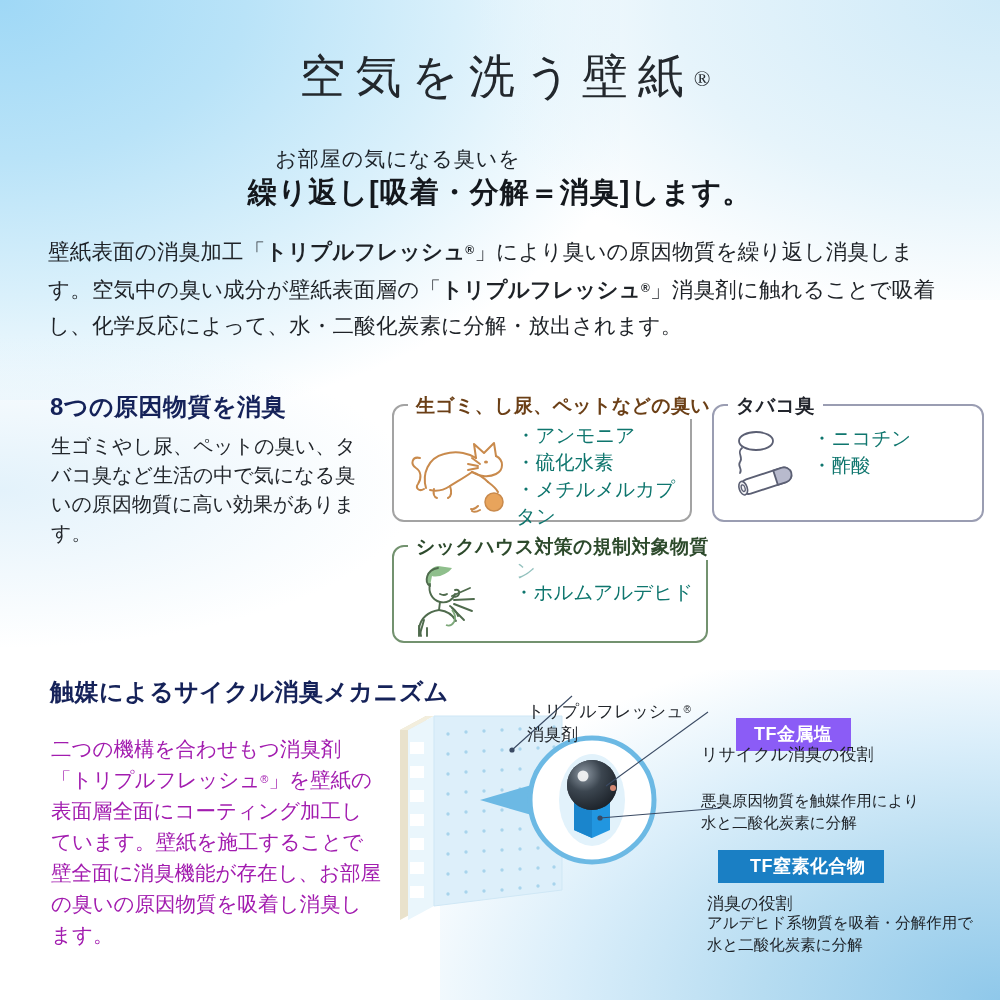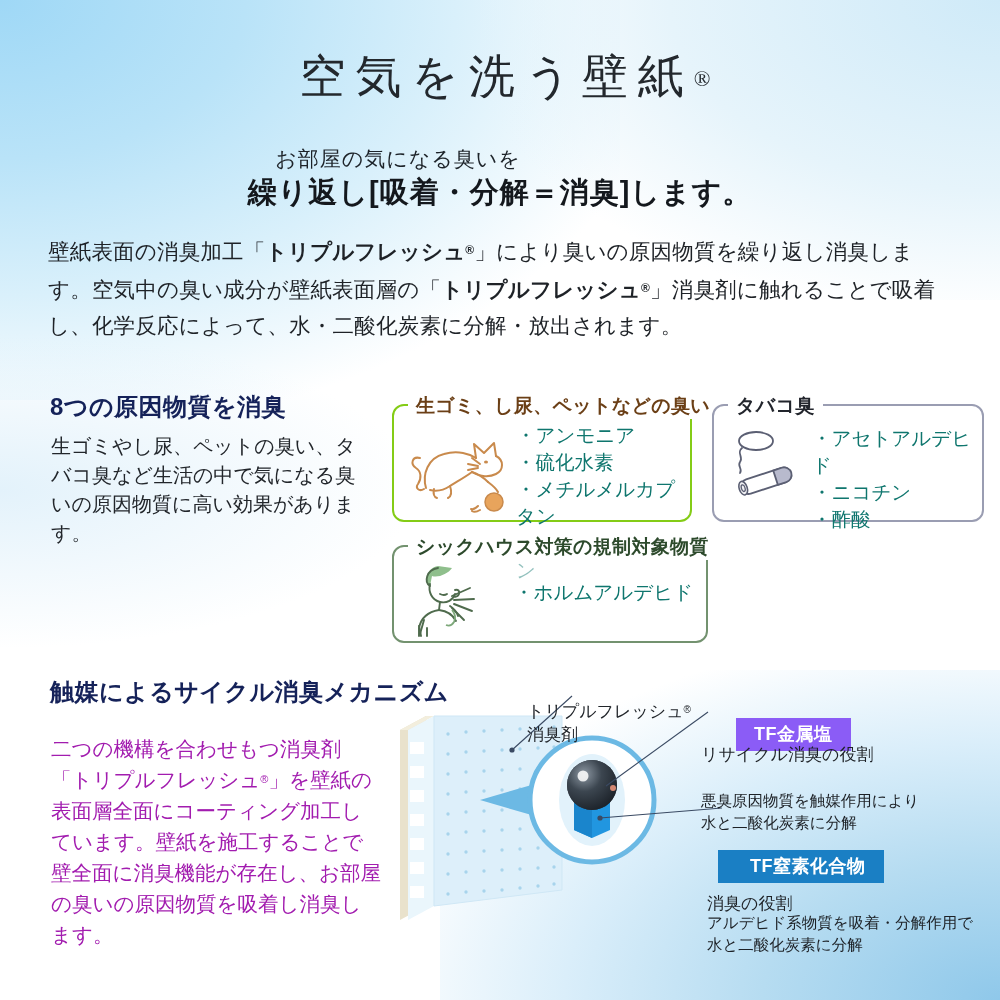--- a/index.html
+++ b/index.html
@@ -82,21 +82,21 @@
     background:#ffffff; padding:0 8px;
     font-size:19px; font-weight:bold; letter-spacing:0.3px;
     white-space:nowrap;
   }
   .flist {
     position:absolute;
     font-size:19.5px; line-height:27px; color:#0f766e;
   }
 
   #box-pet   { left:392px; top:404px; width:300px; height:118px;
-               border:2px solid #84cc16; }
+               border:2px solid #a3a3a3; }
   #box-pet .ftitle { color:#6b3f16; }
   #box-pet .flist { left:122px; top:16px; }
 
   #box-tobacco { left:712px; top:404px; width:272px; height:118px;
                  border:2px solid #9a9db2; }
   #box-tobacco .ftitle { color:#22252c; }
   #box-tobacco .flist { left:98px; top:19px; }
 
   #box-sick { left:392px; top:545px; width:316px; height:98px;
               border:2px solid #73926f; }
@@ -186,21 +186,20 @@
     <ellipse cx="78" cy="32" rx="2" ry="1.6" fill="#c98a4c" stroke="none"></ellipse>
     <path d="M70 36 L60 34 M70 38 L60 40 M72 34 L64 28"></path>
   </g>
   <circle cx="86" cy="72" r="9" fill="#e8a45c" stroke="#c98a4c" stroke-width="1.5"></circle>
   <path d="M70 76 q-4 4 -7 3 M72 80 q-5 3 -8 1" fill="none" stroke="#c98a4c" stroke-width="2" stroke-linecap="round"></path>
 </svg>
 
 <div class="fbox" id="box-tobacco">
   <div class="ftitle">タバコ臭</div>
   <div class="flist">
-    <div>・アセトアルデヒド</div>
     <div>・ニコチン</div>
     <div>・酢酸</div>
   </div>
 </div>
 
 <svg id="illus-cig" width="86" height="78" viewBox="0 0 86 78">
   <ellipse cx="30" cy="13" rx="17" ry="9" fill="none" stroke="#5b5f73" stroke-width="1.8"></ellipse>
   <path d="M16 20 c-6 5 2 9 -2 14 c-3 4 3 7 0 11" fill="none" stroke="#5b5f73" stroke-width="1.8" stroke-linecap="round"></path>
   <g transform="rotate(-18 44 52)">
     <rect x="14" y="44" width="52" height="15" rx="7.5" fill="#ffffff" stroke="#5b5f73" stroke-width="1.8"></rect>

